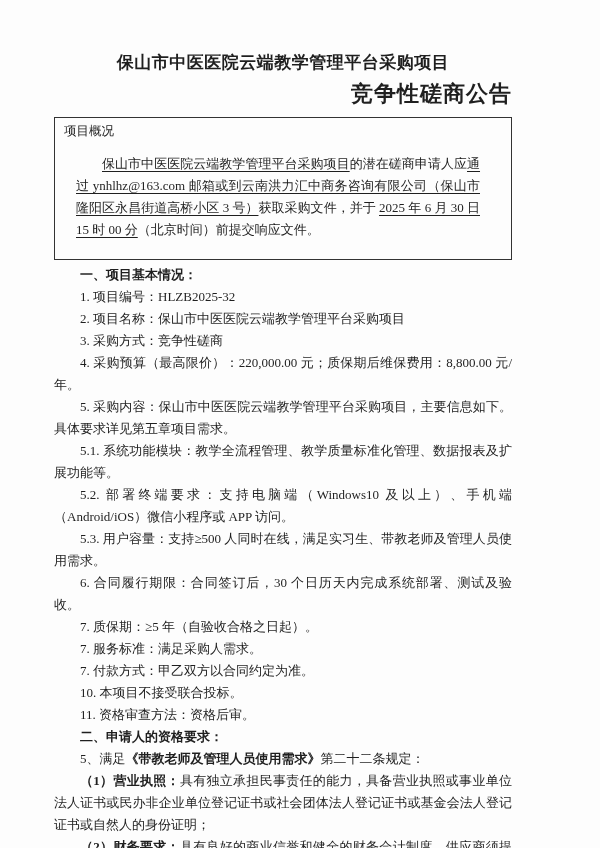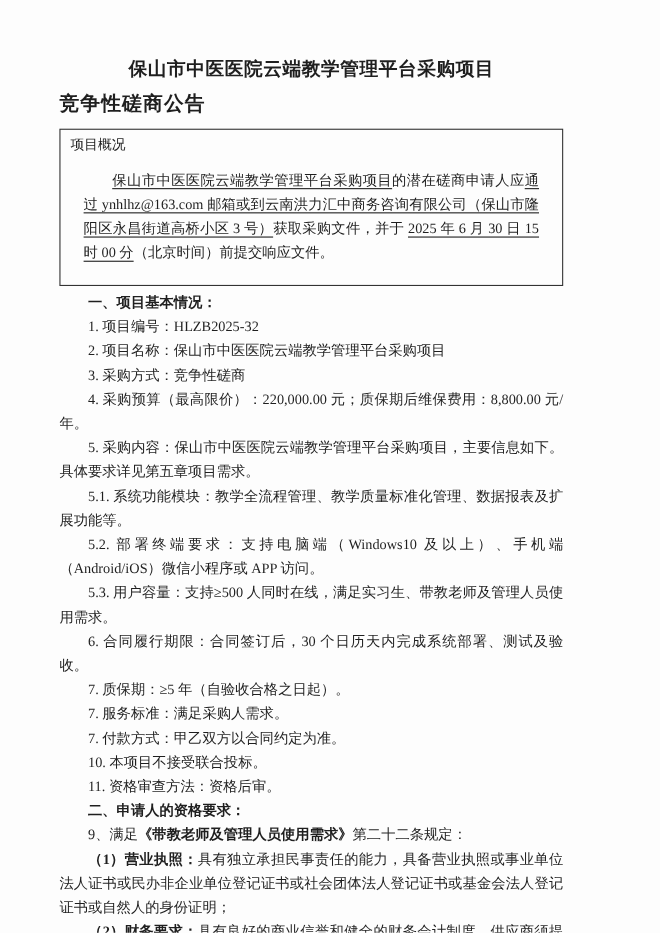--- a/index.html
+++ b/index.html
@@ -20,30 +20,30 @@
   }
   .doc-title {
     font-size: 17px;
     font-weight: 700;
     text-align: center;
     line-height: 22px;
     margin: 0 0 9px 0;
     letter-spacing: 0.5px;
   }
   .doc-subtitle {
-    font-size: 18px;
+    font-size: 22px;
     font-weight: 700;
-    text-align: left;
+    text-align: right;
     line-height: 22px;
     margin: 0 0 12px 0;
     letter-spacing: 1px;
   }
   .overview-box {
     border: 1.5px solid #333;
-    padding: 3px 9px 6px 9px;
+    padding: 3px 19px 6px 9px;
     font-size: 13px;
     line-height: 22px;
   }
   .overview-heading {
     font-size: 12.5px;
     line-height: 20px;
   }
   .overview-para {
     margin: 12px;
     text-indent: 2em;
@@ -95,19 +95,19 @@
     <p class="line">5.2. 部署终端要求：支持电脑端（Windows10 及以上）、手机端（Android/iOS）微信小程序或 APP 访问。</p>
     <p class="line">5.3. 用户容量：支持≥500 人同时在线，满足实习生、带教老师及管理人员使用需求。</p>
     <p class="line">6. 合同履行期限：合同签订后，30 个日历天内完成系统部署、测试及验收。</p>
     <p class="line">7. 质保期：≥5 年（自验收合格之日起）。</p>
     <p class="line">7. 服务标准：满足采购人需求。</p>
     <p class="line">7. 付款方式：甲乙双方以合同约定为准。</p>
     <p class="line">10. 本项目不接受联合投标。</p>
     <p class="line">11. 资格审查方法：资格后审。</p>
 
     <p class="sec-heading">二、申请人的资格要求：</p>
-    <p class="line"><span>9、满足</span><span class="b">《带教老师及管理人员使用需求》</span><span>第二十二条规定：</span></p>
+    <p class="line"><span>5、满足</span><span class="b">《带教老师及管理人员使用需求》</span><span>第二十二条规定：</span></p>
 
     <p class="line"><span class="b">（1）营业执照：</span><span>具有独立承担民事责任的能力，具备营业执照或事业单位法人证书或民办非企业单位登记证书或社会团体法人登记证书或基金会法人登记证书或自然人的身份证明；</span></p>
     <p class="line"><span class="b">（2）财务要求：</span><span>具有良好的商业信誉和健全的财务会计制度，供应商须提供 2024 年度财务报表（财务报表包括资产负债表、利润表、现金流量表），新成立的企业提供成立至今的财务报表或银行出具的资信证明，或财政部门认可的政府采购专业担保机构针对本项目出具的投标担保函。</span></p>
 
   </div>
 </div>
 
 </body></html>

